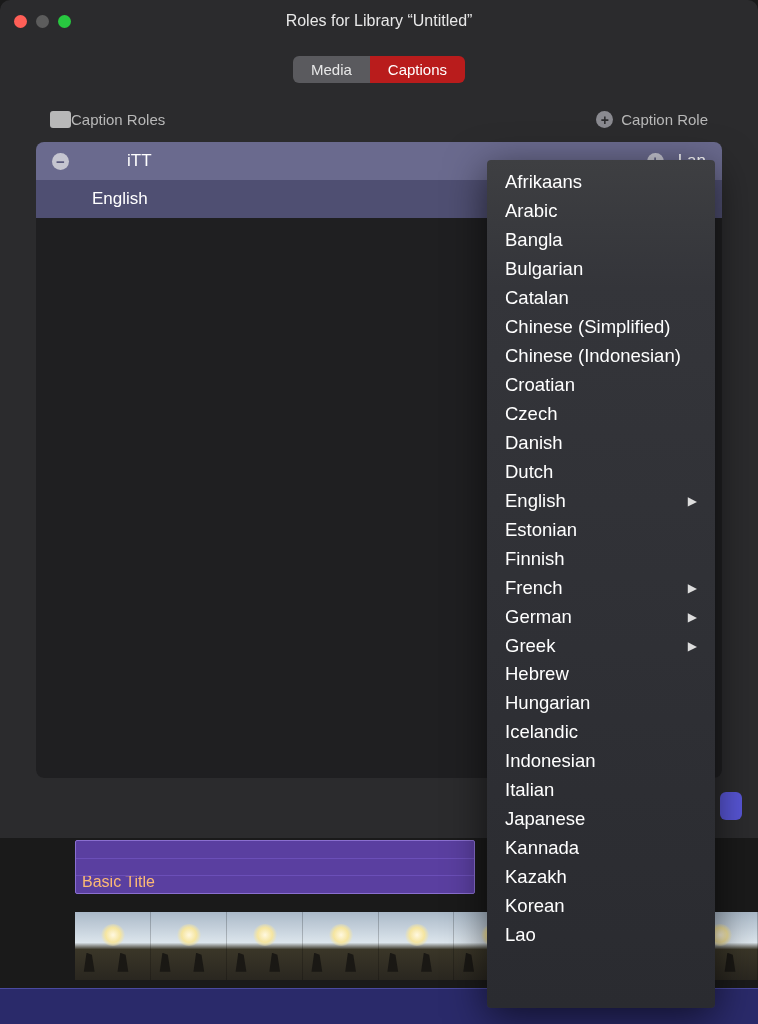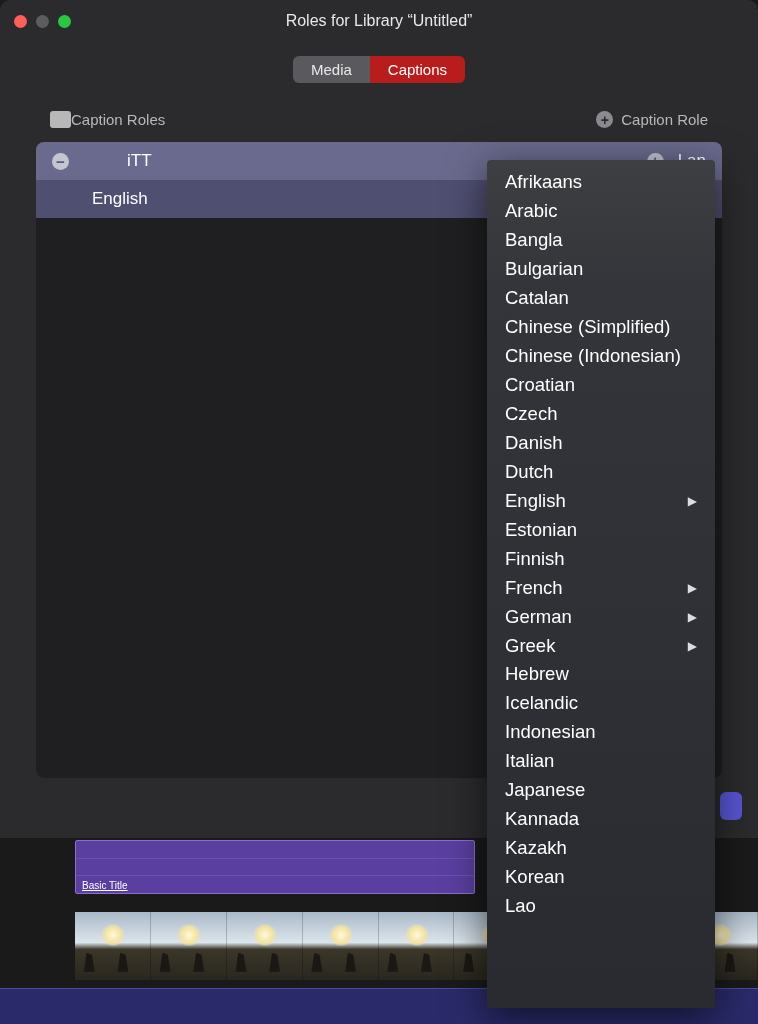--- a/index.html
+++ b/index.html
@@ -212,23 +212,22 @@
   content: '';
   position: absolute;
   top: 34px; left: 0; right: 0;
   height: 1px;
   background: #6b4fb8;
 }
 .clip-label {
   position: absolute;
   bottom: 2px;
   left: 6px;
-  color: #ffffff;
-  font-size: 10px;
-  text-decoration: underline;
+  color: #fdba74;
+  font-size: 16px;
 }
 .filmstrip {
   margin-top: 18px;
   height: 68px;
   display: flex;
   overflow: hidden;
   width: 683px;
 }
 .frame {
   flex: 1;
@@ -423,20 +422,23 @@
       <span class="sub-arrow">▶</span>
     </div>
     <div class="dd-item">
       <span>Greek</span>
       <span class="sub-arrow">▶</span>
     </div>
     <div class="dd-item">
       <span>Hebrew</span>
     </div>
     <div class="dd-item">
+      <span>Hungarian</span>
+    </div>
+    <div class="dd-item">
       <span>Icelandic</span>
     </div>
     <div class="dd-item">
       <span>Indonesian</span>
     </div>
     <div class="dd-item">
       <span>Italian</span>
     </div>
     <div class="dd-item">
       <span>Japanese</span>

